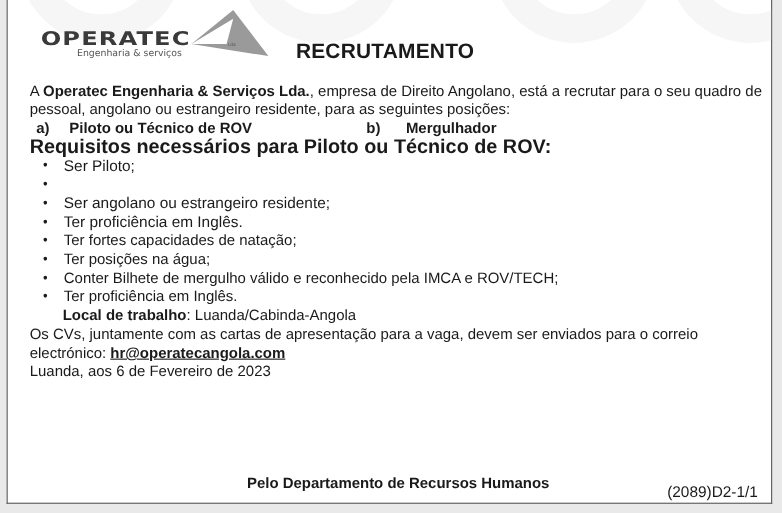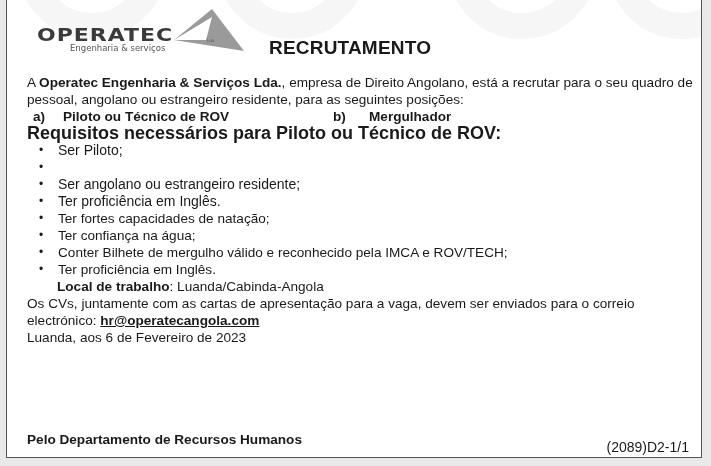--- a/index.html
+++ b/index.html
@@ -35,21 +35,21 @@
   .positions .pos .lbl { display:inline-block; width:22px; padding-left:6px; }
   .pos-a { width:300px; }
   .section-title { font-weight:bold; margin-top:10px; }
   ul.req { list-style:none; margin:0; padding:0 0 0 12px; }
   ul.req li { display:flex; }
   ul.req li .dot { width:19px; font-size:12px; }
   .local { margin-top:0;padding-left:30px; }
   .cv { margin-top:17px; }
   .email { font-weight:bold; text-decoration:underline; color:#1a1a1a; }
   .date { margin-top:11px; }
-  .sign { position:absolute; left:0; width:670px; top:357px; font-weight:bold; }
+  .sign { position:absolute; left:0; width:670px; top:357px; text-align:center; font-weight:bold; }
   .ref { position:absolute; right:8px; top:365px; font-size:14px; }
 </style>
 </head>
 <body>
 
 <div class="page">
 
   <div class="wm" style="left:10px;top:-110px;width:150px;height:150px;"></div>
   <div class="wm" style="left:210px;top:-110px;width:150px;height:150px;"></div>
   <div class="wm" style="left:440px;top:-110px;width:150px;height:150px;"></div>
@@ -101,21 +101,21 @@
         </li>
     </ul>
 
     <ul class="req">
       <li>
           <span class="dot">•</span>
           <span>Ter fortes capacidades de natação;</span>
         </li>
       <li>
           <span class="dot">•</span>
-          <span>Ter confiança na água;</span>
+          <span>Ter posições na água;</span>
         </li>
       <li>
           <span class="dot">•</span>
           <span>Conter Bilhete de mergulho válido e reconhecido pela IMCA e ROV/TECH;</span>
         </li>
       <li>
           <span class="dot">•</span>
           <span>Ter proficiência em Inglês.</span>
         </li>
     </ul>

